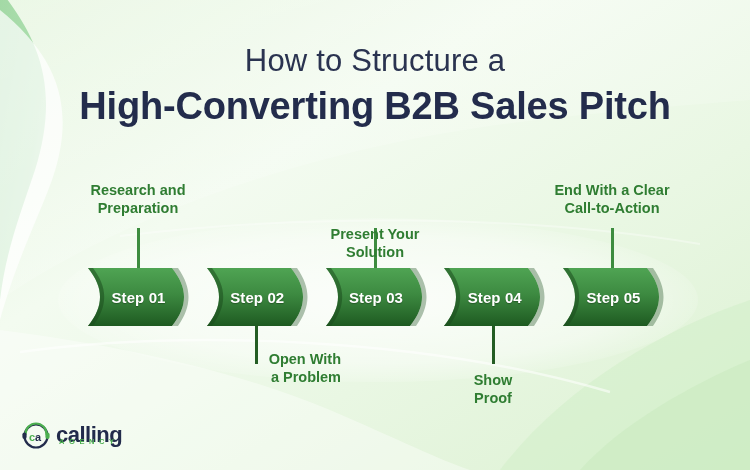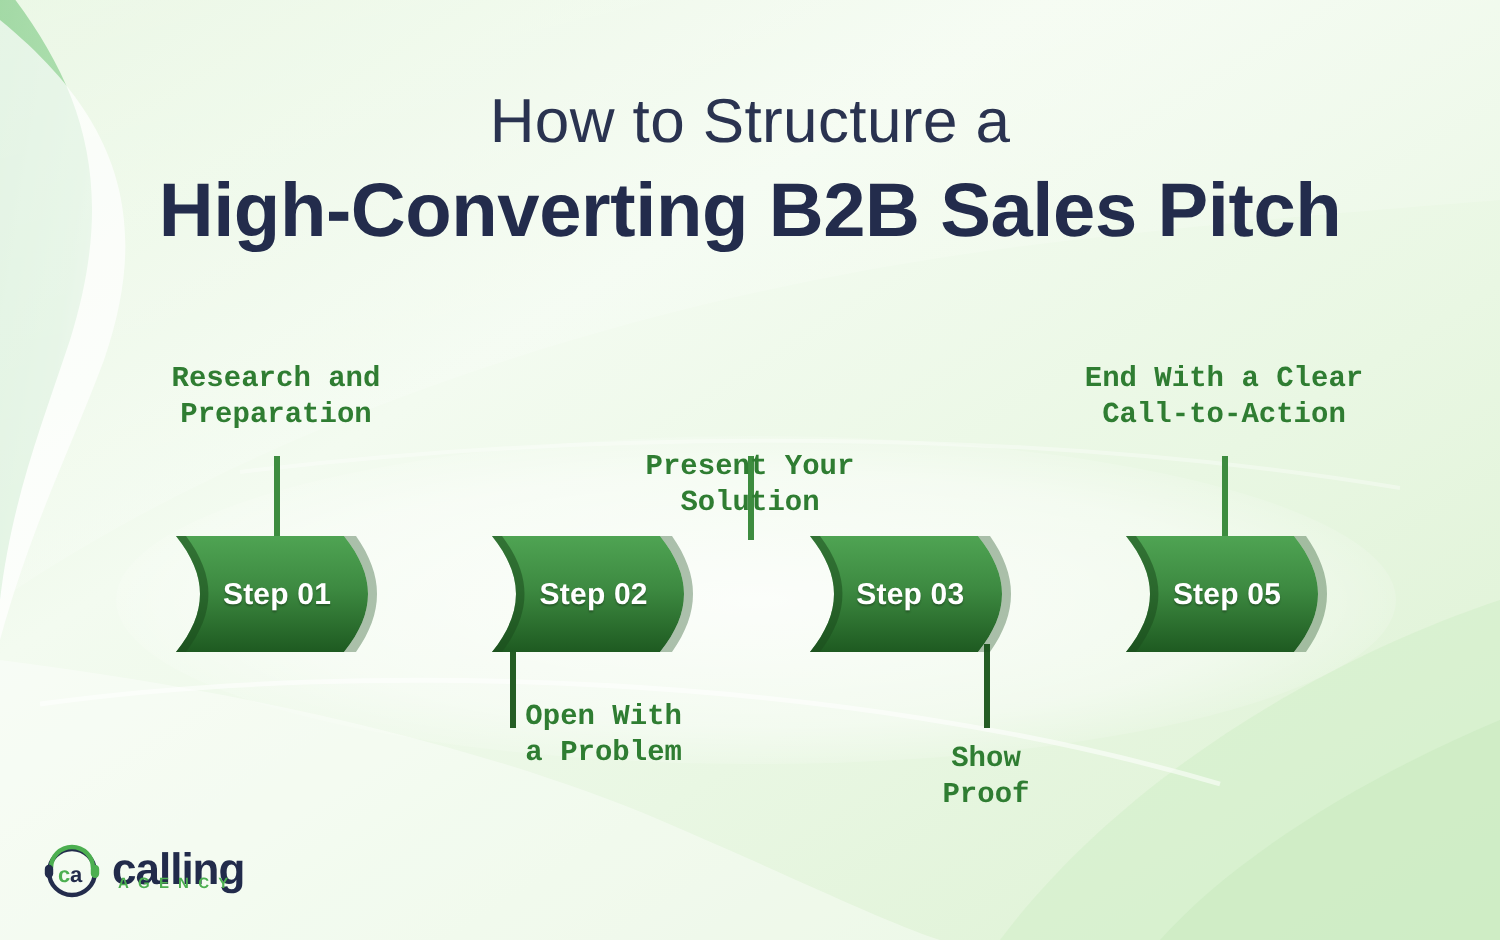--- a/index.html
+++ b/index.html
@@ -46,21 +46,21 @@
   }
 
   
   .stem{position:absolute;width:3px;background:#3d8c3f;z-index:4;}
   .stem.down{background:#245d24;}
 
   
   .caption{
     position:absolute;z-index:6;text-align:center;
     font-size:14.5px;font-weight:700;line-height:1.25;color:#2f7d32;
-    font-family:Liberation Mono, monospace;width:170px;
+    font-family:Liberation Sans, sans-serif;width:170px;
   }
 
   
   .logo{position:absolute;left:20px;top:420px;z-index:7;display:flex;align-items:center;}
   .logo-text{margin-left:4px;display:block;position:relative;}
   .logo-word{
     font-size:22px;font-weight:700;color:#222b4b;letter-spacing:-.5px;
     line-height:1;font-family:"Liberation Sans", sans-serif;display:block;
   }
   .logo-sub{
@@ -184,20 +184,28 @@
 
     <div class="step">
       <svg class="ribbon" viewBox="0 0 105 62">
         <path d="M2,2 C18,22 18,40 2,60 L86,60 C102,40 102,22 86,2 Z" fill="url(#gRibbon)"></path>
         <path d="M2,60 C18,40 18,22 2,2 L7,2 C22,22 22,40 7,60 Z" fill="#1b4d1e" opacity="0.55"></path>
         <path d="M86,2 C102,22 102,40 86,60 L92,60 C106,40 106,22 92,2 Z" fill="#1b4d1e" opacity="0.35"></path>
       </svg>
       <div class="ribbon-label">Step 03</div>
     </div>
 
+    <div class="step">
+      <svg class="ribbon" viewBox="0 0 105 62">
+        <path d="M2,2 C18,22 18,40 2,60 L86,60 C102,40 102,22 86,2 Z" fill="url(#gRibbon)"></path>
+        <path d="M2,60 C18,40 18,22 2,2 L7,2 C22,22 22,40 7,60 Z" fill="#1b4d1e" opacity="0.55"></path>
+        <path d="M86,2 C102,22 102,40 86,60 L92,60 C106,40 106,22 92,2 Z" fill="#1b4d1e" opacity="0.35"></path>
+      </svg>
+      <div class="ribbon-label">Step 04</div>
+    </div>
 
     <div class="step">
       <svg class="ribbon" viewBox="0 0 105 62">
         <path d="M2,2 C18,22 18,40 2,60 L86,60 C102,40 102,22 86,2 Z" fill="url(#gRibbon)"></path>
         <path d="M2,60 C18,40 18,22 2,2 L7,2 C22,22 22,40 7,60 Z" fill="#1b4d1e" opacity="0.55"></path>
         <path d="M86,2 C102,22 102,40 86,60 L92,60 C106,40 106,22 92,2 Z" fill="#1b4d1e" opacity="0.35"></path>
       </svg>
       <div class="ribbon-label">Step 05</div>
     </div>
 

